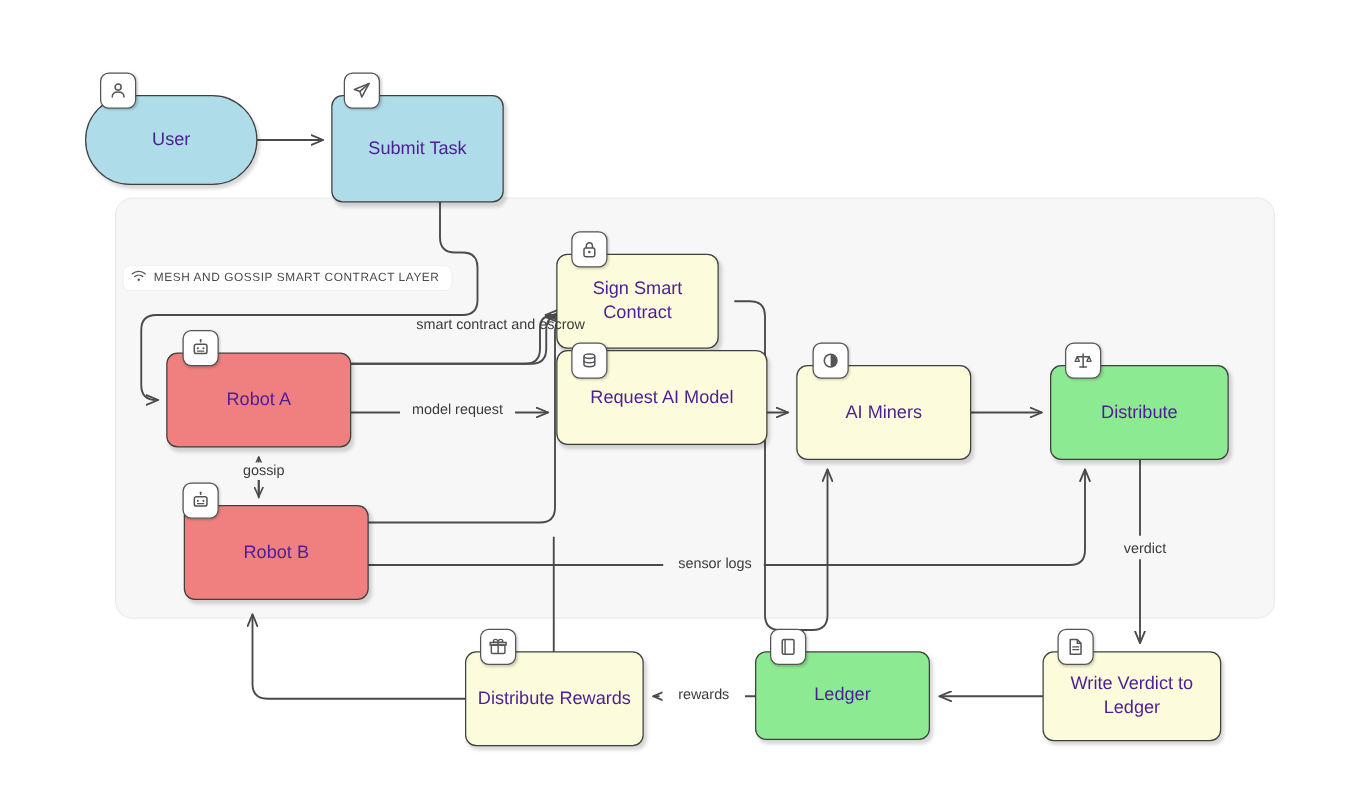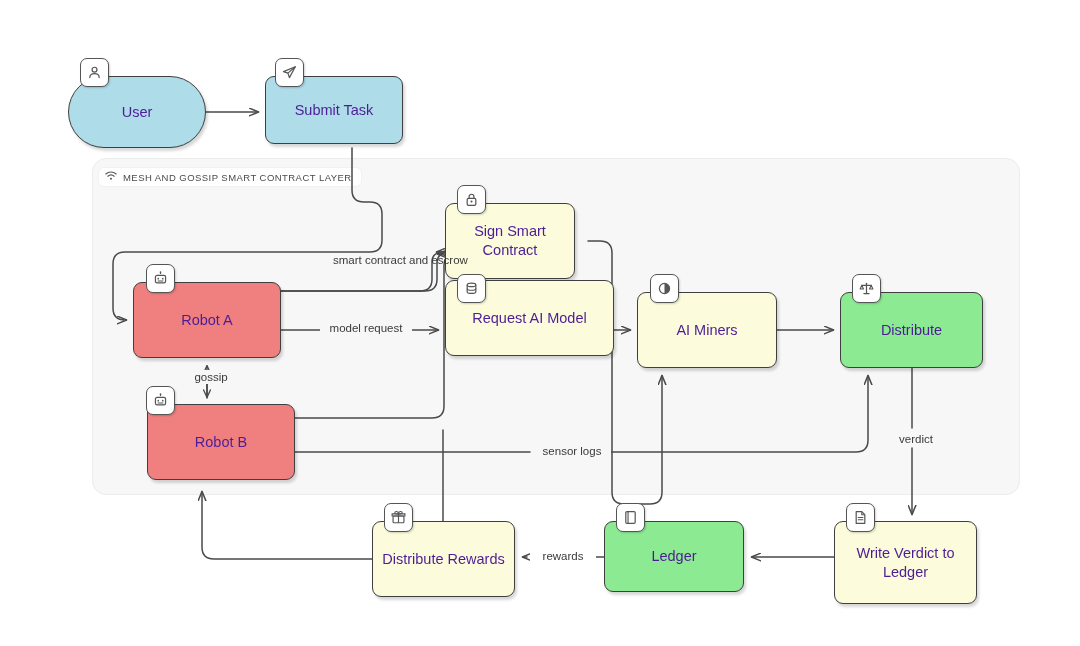--- a/index.html
+++ b/index.html
@@ -23,20 +23,21 @@
     background:#ffffff;
     border-radius:5px;
     padding:3px 9px 3px 6px;
     display:flex;align-items:center;gap:6px;
     font-size:9.5px;
     letter-spacing:.45px;
     color:#4a4a4a;
     font-weight:400;
     box-shadow:0 0 0 1px rgba(0,0,0,.025);
     white-space:nowrap;
+    margin-top:45px;
   }
   .layer-tag .wifi{display:block;}
 
   .node{
     position:absolute;
     box-sizing:border-box;
     border:1.6px solid #3f3f3f;
     border-radius:9px;
     display:flex;align-items:center;justify-content:center;
     text-align:center;
@@ -150,21 +151,21 @@
   <div class="node stadium" style="left:68px;top:76px;width:138px;height:72px;background:#aedce9;">
     <span class="lbl">User</span>
   </div>
   <div class="badge" style="left:80px;top:58px;">
     <svg width="15" height="15" viewBox="0 0 16 16">
       <circle cx="8" cy="5" r="2.6" fill="none" stroke="#555" stroke-width="1.3"></circle>
       <path d="M3 13.4c0-2.7 2.2-4.2 5-4.2s5 1.5 5 4.2" fill="none" stroke="#555" stroke-width="1.3" stroke-linecap="round"></path>
     </svg>
   </div>
 
-  <div class="node" style="left:265px;top:76px;width:138px;height:68px;background:#aedce9;">
+  <div class="node" style="left:265px;top:76px;width:138px;height:86px;background:#aedce9;">
     <span class="lbl">Submit Task</span>
   </div>
   <div class="badge" style="left:275px;top:58px;">
     <svg width="15" height="15" viewBox="0 0 16 16">
       <path d="M14.2 1.8L1.6 7.1l4.7 1.6 1.6 4.8z" fill="none" stroke="#555" stroke-width="1.3" stroke-linejoin="round"></path>
       <path d="M14.2 1.8L6.3 8.7" fill="none" stroke="#555" stroke-width="1.3"></path>
     </svg>
   </div>
 
   <div class="node" style="left:133px;top:282px;width:148px;height:76px;background:#f08080;">
@@ -256,21 +257,21 @@
   <div class="node" style="left:604px;top:521px;width:140px;height:71px;background:#8cea92;">
     <span class="lbl">Ledger</span>
   </div>
   <div class="badge" style="left:616px;top:503px;">
     <svg width="15" height="15" viewBox="0 0 16 16">
       <rect x="3" y="1.8" width="10" height="12.4" rx="1.2" fill="none" stroke="#555" stroke-width="1.3"></rect>
       <path d="M5.4 1.8v12.4" stroke="#555" stroke-width="1.2" fill="none"></path>
     </svg>
   </div>
 
-  <div class="node" style="left:834px;top:521px;width:143px;height:83px;background:#fcfcdc;">
+  <div class="node" style="left:834px;top:521px;width:143px;height:72px;background:#fcfcdc;">
     <span class="lbl">Write Verdict to Ledger</span>
   </div>
   <div class="badge" style="left:846px;top:503px;">
     <svg width="15" height="15" viewBox="0 0 16 16">
       <path d="M3.4 1.8h6l3.2 3.2v9.2H3.4z" fill="none" stroke="#555" stroke-width="1.3" stroke-linejoin="round"></path>
       <path d="M9.4 1.8V5h3.2" fill="none" stroke="#555" stroke-width="1.2"></path>
       <path d="M5.6 8h5M5.6 10.4h5" stroke="#555" stroke-width="1.1" stroke-linecap="round"></path>
     </svg>
   </div>
 

